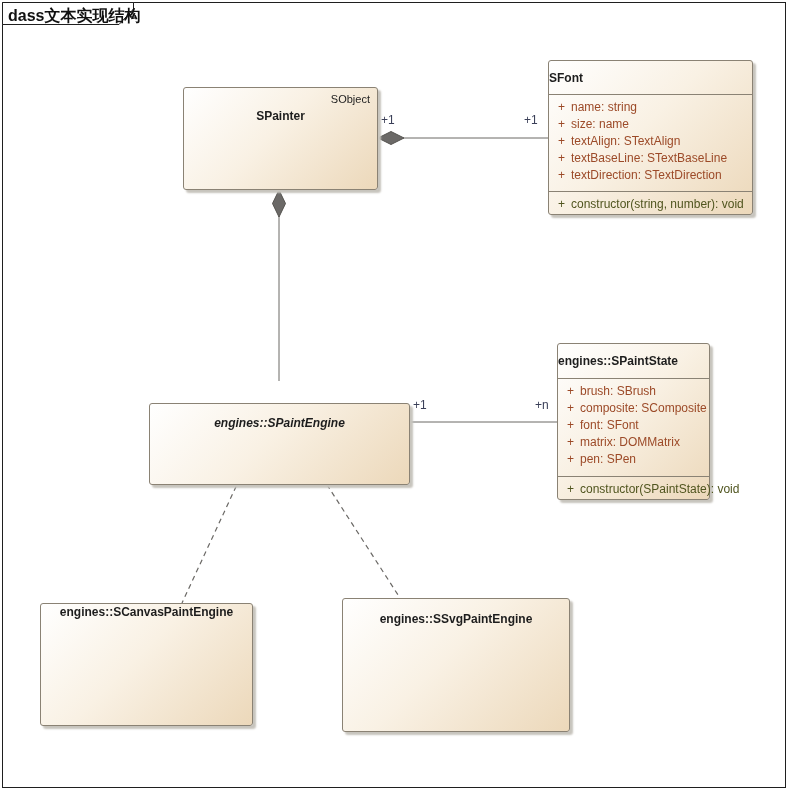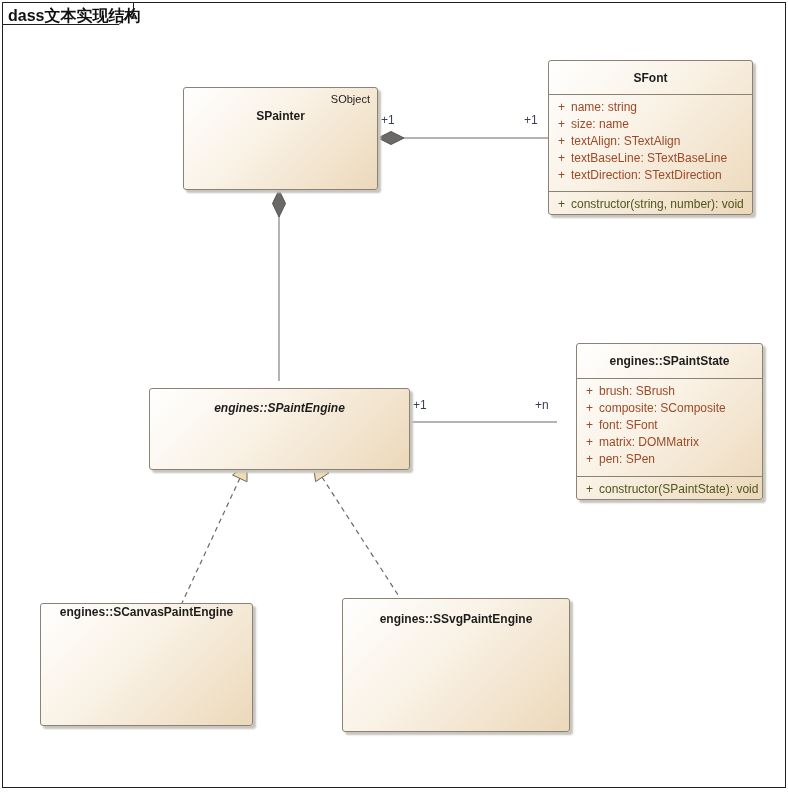--- a/index.html
+++ b/index.html
@@ -18,21 +18,21 @@
     box-shadow:3px 3px 2px #c7c4bd;
   }
   .class-title{
     font-weight:bold;font-size:12px;color:#1d1d1d;text-align:center;line-height:16px;
   }
   .abstract .class-title{font-style:italic;}
   .prop-text{
     position:absolute;top:5px;right:7px;font-size:11px;color:#1d1d1d;
   }
   .compartment{box-sizing:border-box;}
-  .title-comp{display:flex;align-items:center;justify-content:center;}
+  .title-comp{display:flex;align-items:center;}
   .attrs,.ops{border-top:1px solid #8a8274;padding-top:4px;}
   .member{display:flex;font-size:12px;line-height:17px;white-space:nowrap;}
   .vis{width:13px;margin-left:9px;flex:none;}
   .attrs .member{color:#9c4a28;}
   .ops .member{color:#50551f;}
   .conn-label{position:absolute;font-size:12px;color:#3a3f58;line-height:14px;}
 </style>
 </head>
 <body>
 
@@ -98,25 +98,25 @@
         </div>
     </div>
     <div class="compartment ops" style="height:25px;">
       <div class="member">
           <span class="vis">+</span>
           <span>constructor(string, number): void</span>
         </div>
     </div>
   </div>
 
-  <div class="uml-class abstract" style="left:149px;top:388px;width:261px;height:82px;">
+  <div class="uml-class abstract" style="left:149px;top:403px;width:261px;height:82px;">
     <div class="class-title" style="padding-top:11px;">engines::SPaintEngine</div>
   </div>
 
-  <div class="uml-class" style="left:557px;top:343px;width:187px;height:157px;margin-left:19px;">
+  <div class="uml-class" style="left:557px;top:343px;width:153px;height:157px;">
     <div class="compartment title-comp" style="height:34px;">
       <div class="class-title">engines::SPaintState</div>
     </div>
     <div class="compartment attrs" style="height:98px;">
       <div class="member">
           <span class="vis">+</span>
           <span>brush: SBrush</span>
         </div>
       <div class="member">
           <span class="vis">+</span>

